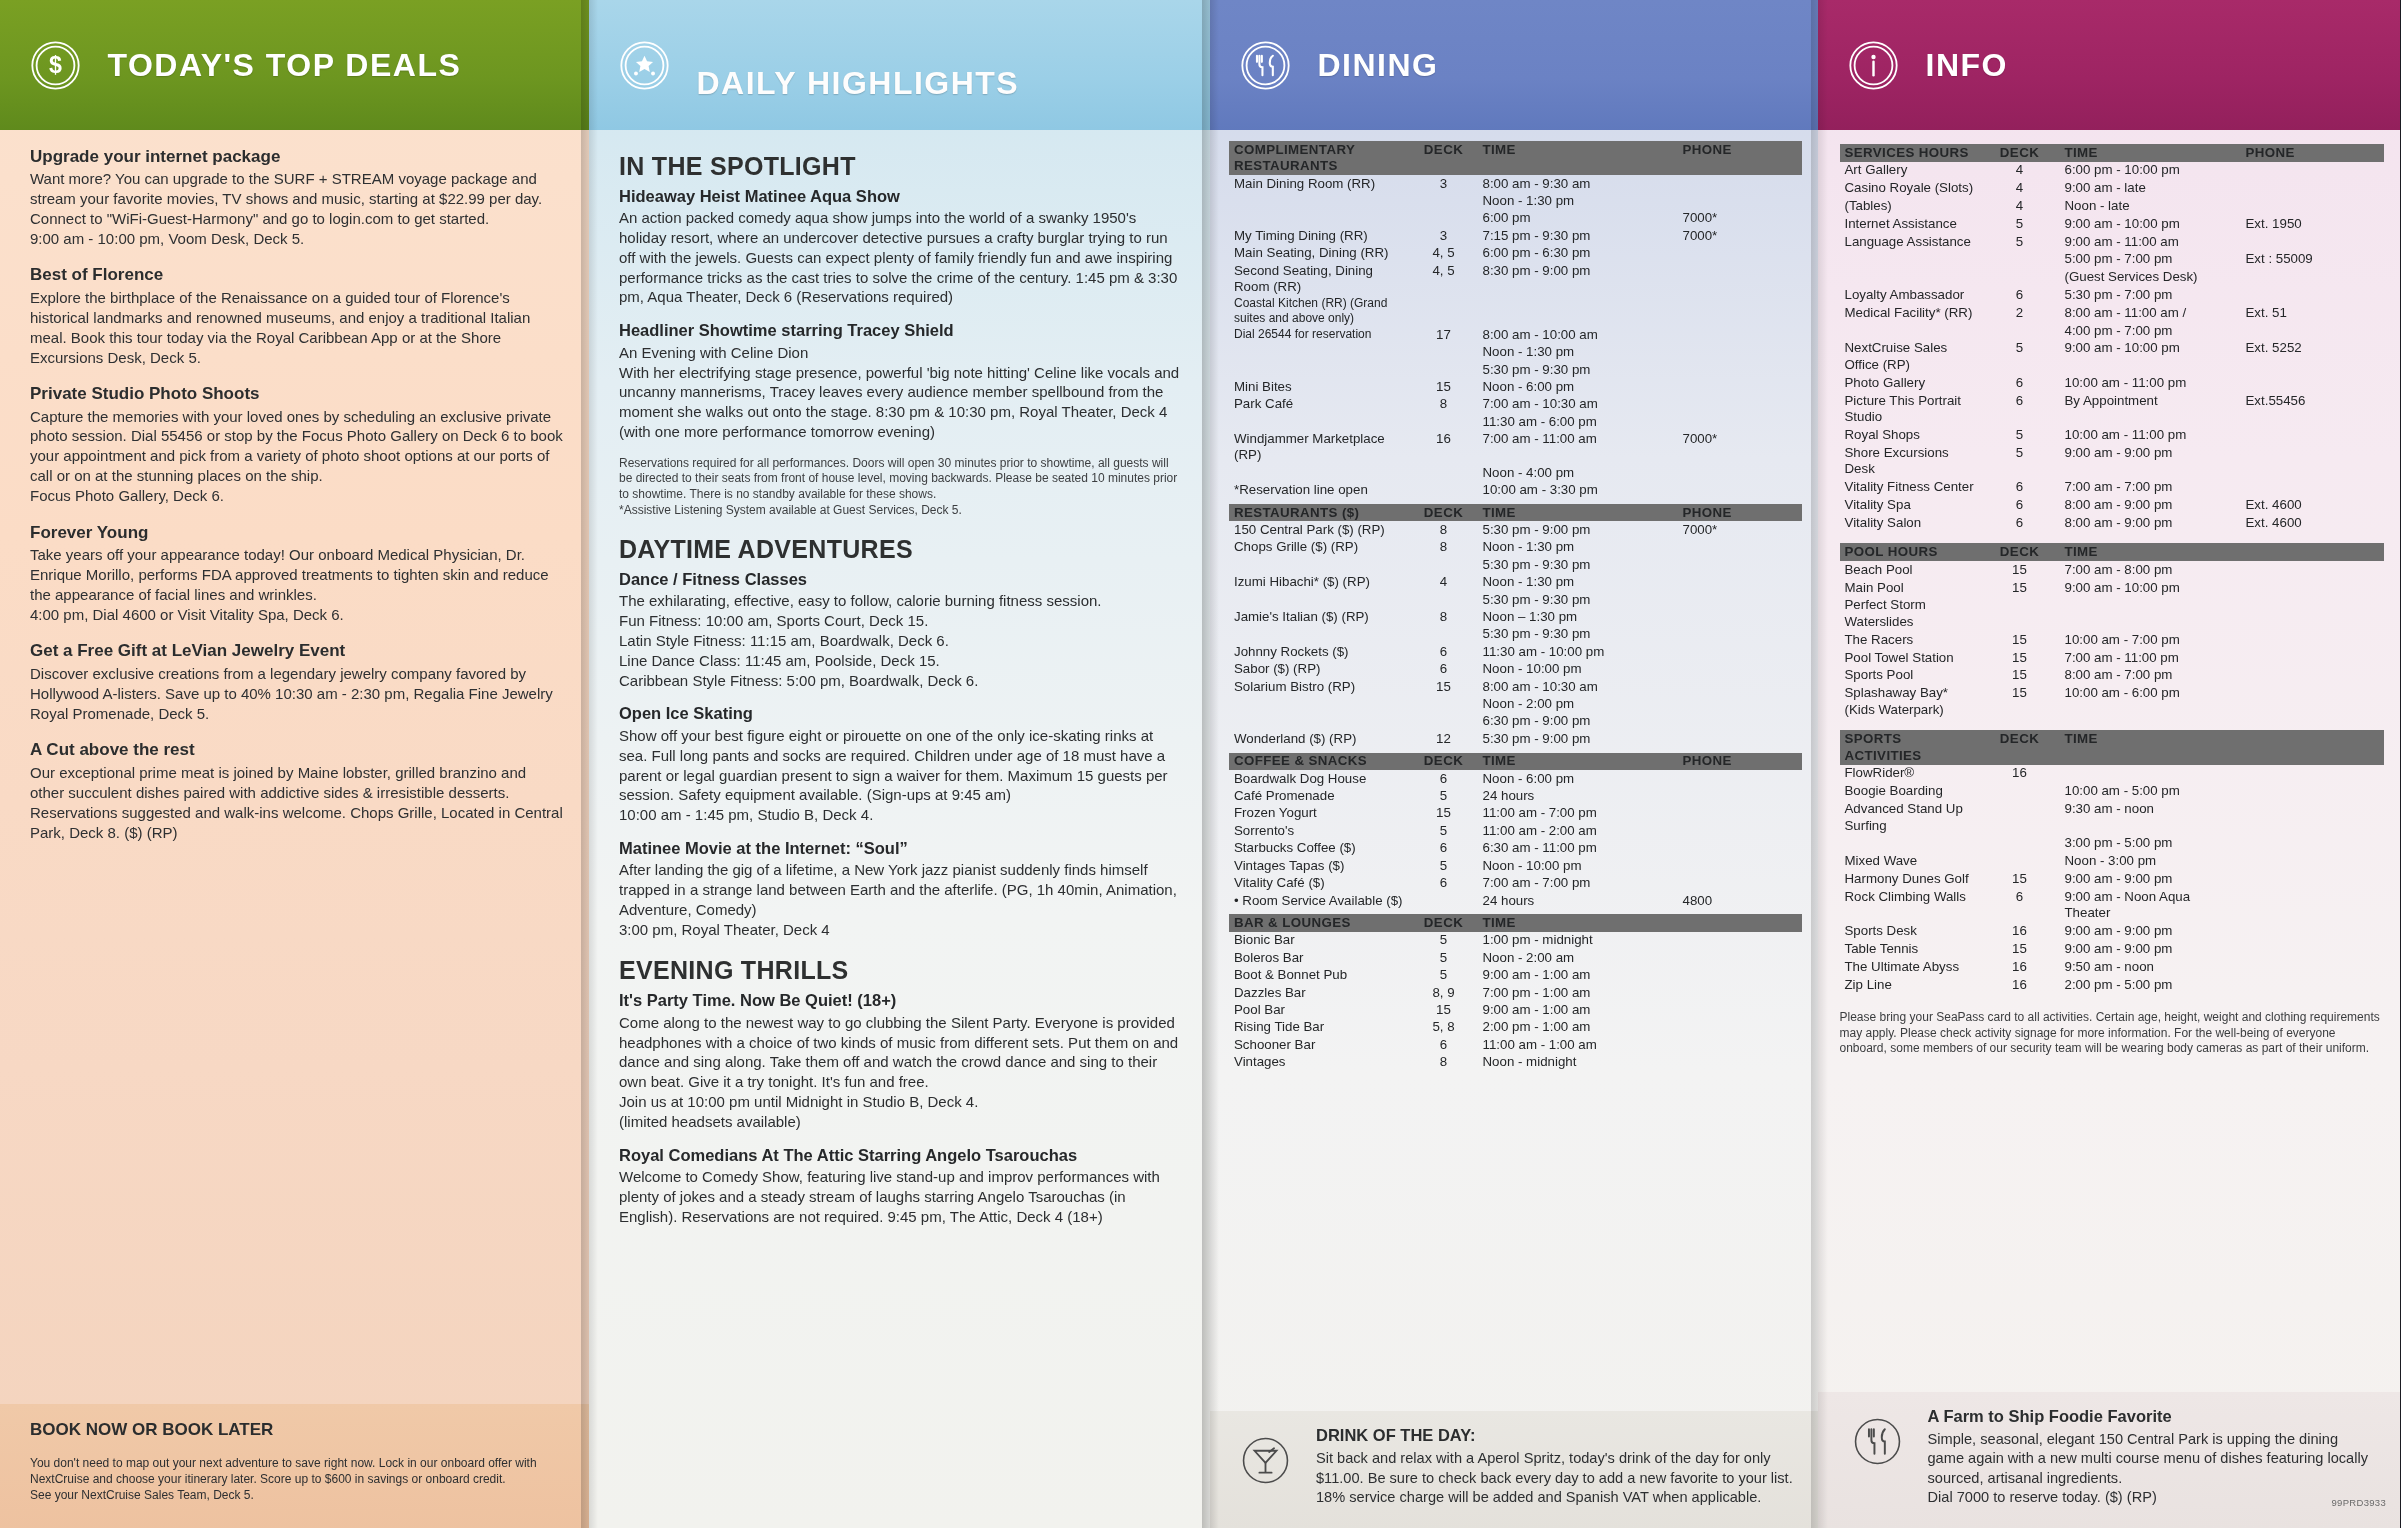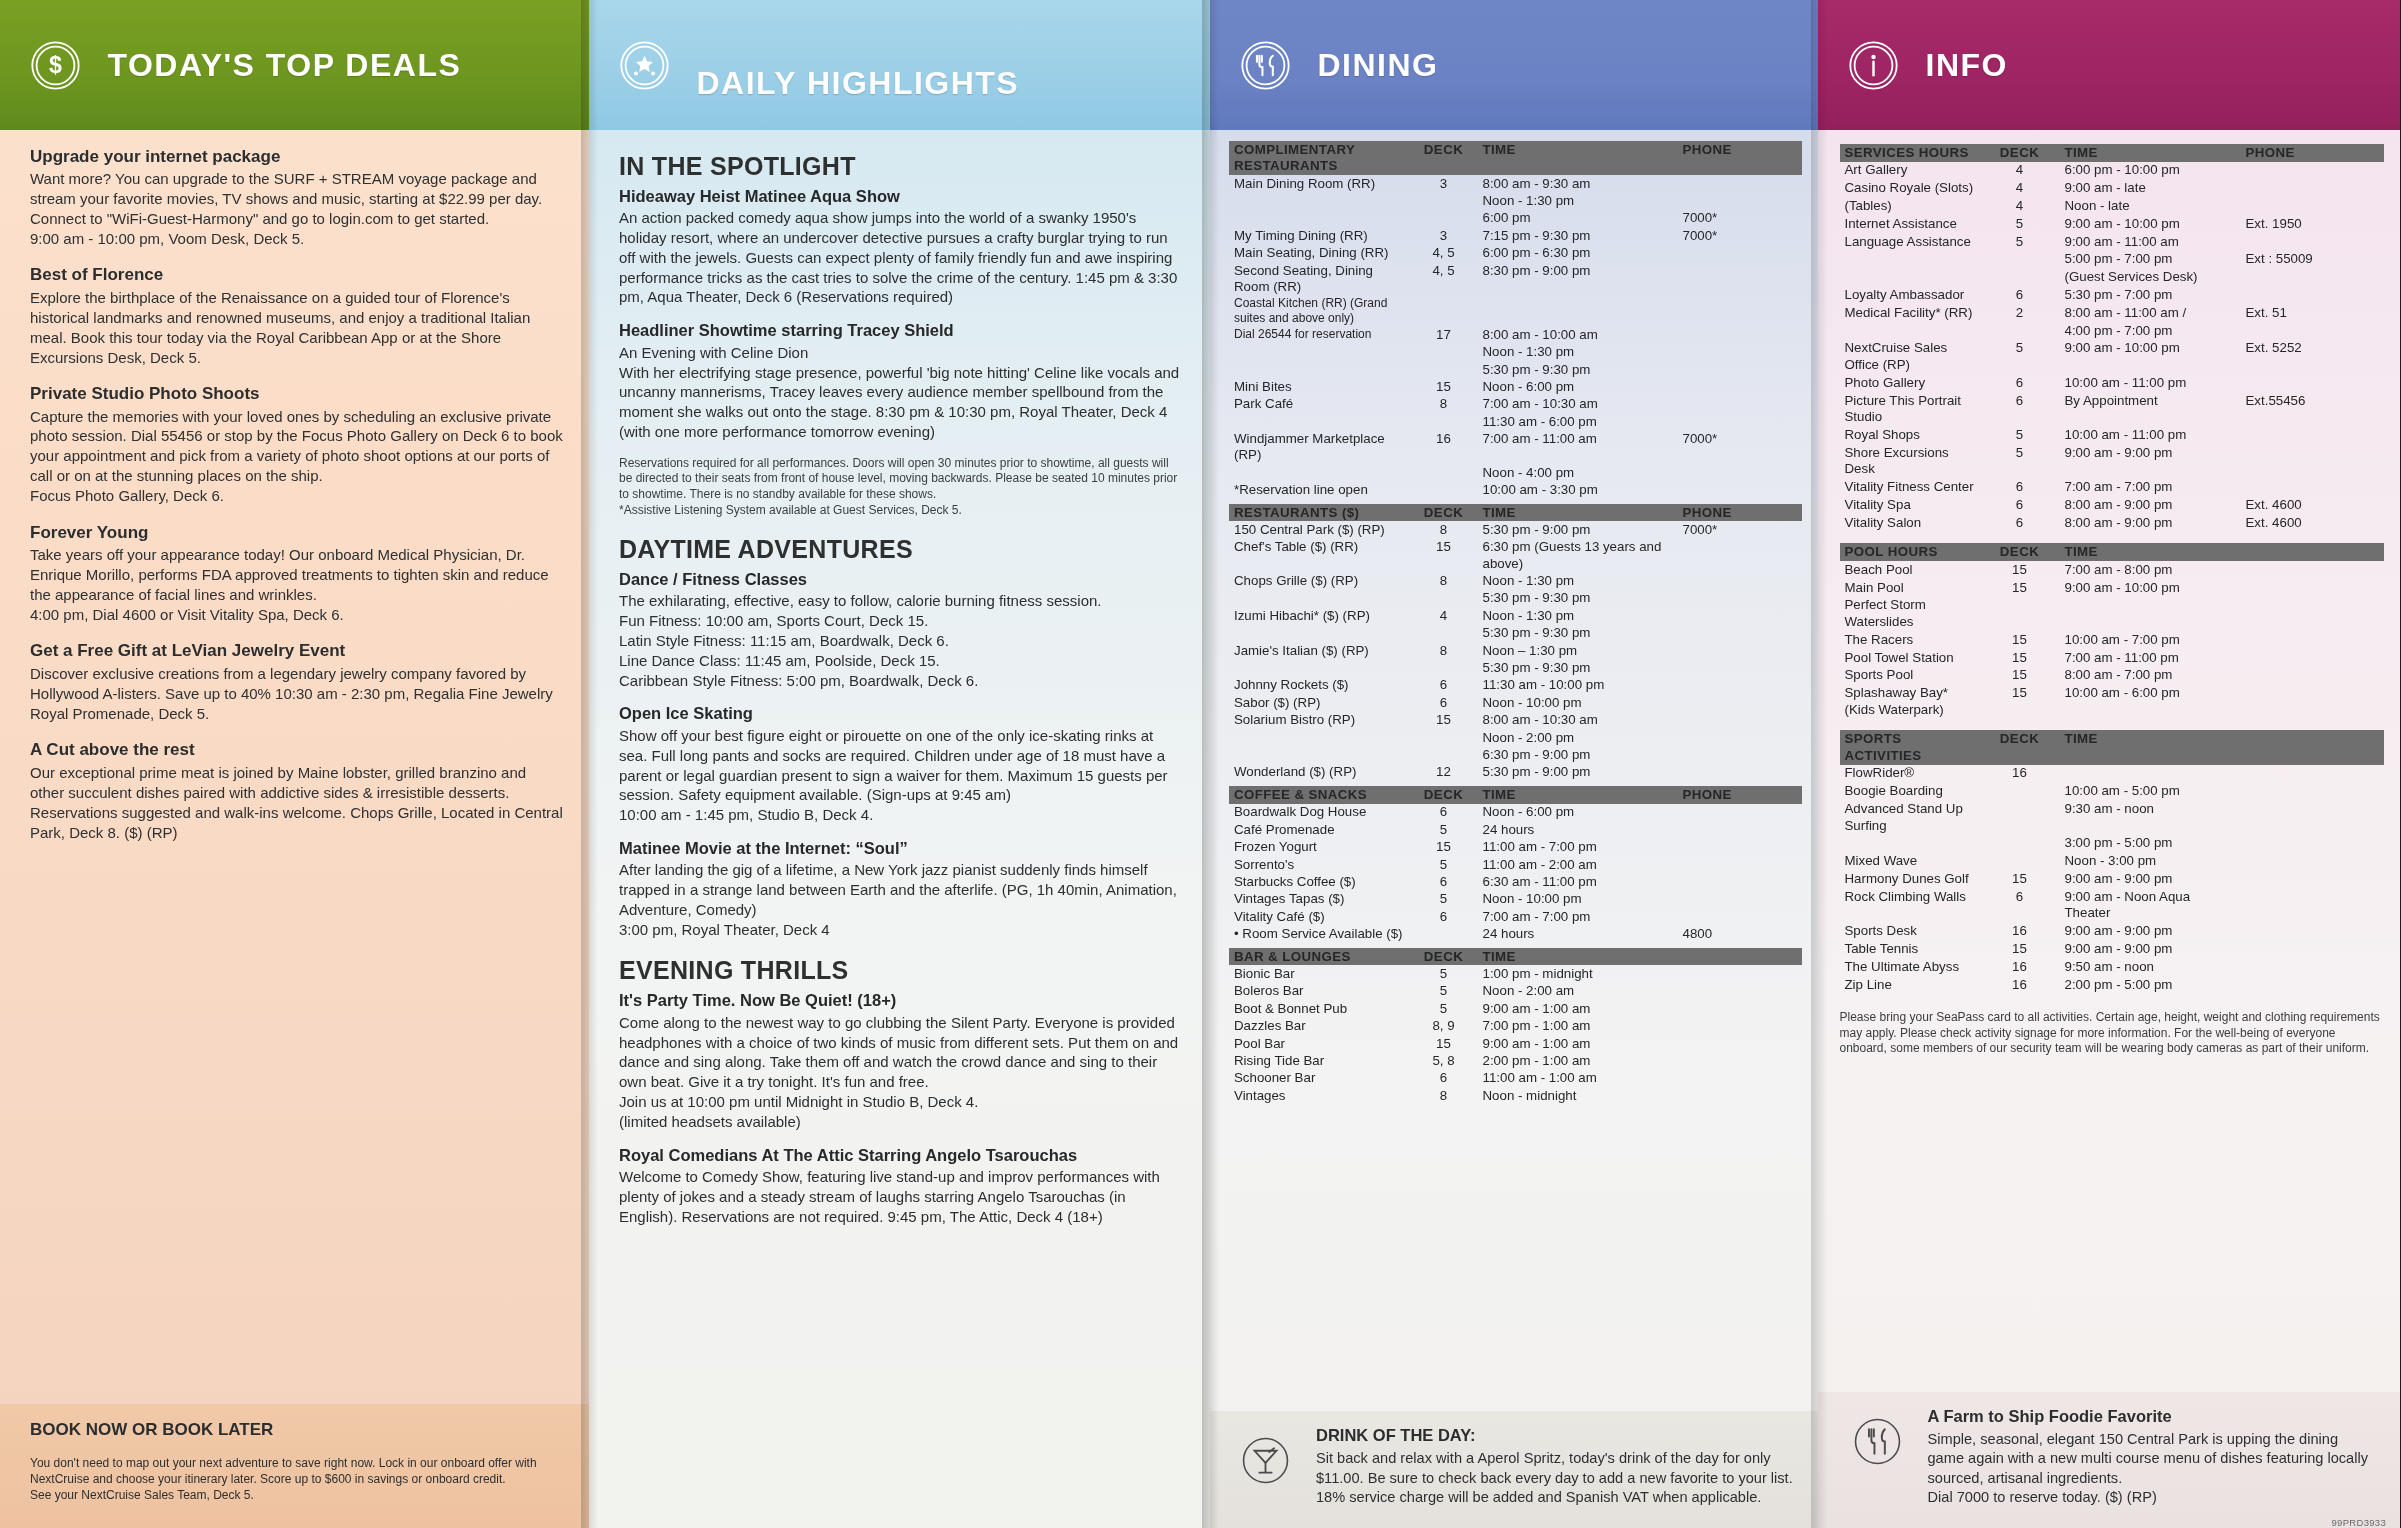--- a/index.html
+++ b/index.html
@@ -70,21 +70,21 @@
   .tbl-wrap{margin-bottom:5px;}
 
   .info-tbl td{font-size:13.3px;color:#242628;padding:0.6px 5px;vertical-align:top;line-height:1.25;}
   .info-tbl td.c2{width:70px;text-align:center;}
   .info-tbl td.c3{width:171px;}
   .info-tbl td.c4{width:133px;}
 
   .legend{font-size:13.3px;color:#242628;line-height:1.3;margin-top:3.8px;}
   .disclaimer{font-size:12px;line-height:1.3;color:#3b3d3f;margin-top:16.5px;}
 
-  .code{position:absolute;right:14px;bottom:1px;font-size:9.5px;color:#6a6a6a;letter-spacing:0.3px;}
+  .code{position:absolute;right:14px;bottom:21px;font-size:9.5px;color:#6a6a6a;letter-spacing:0.3px;}
 
   .dine-foot{position:absolute;left:0;right:0;bottom:0;padding:15px 21.5px 21.5px 21.5px;box-sizing:border-box;
              background:linear-gradient(180deg,#e9e7e2 0%,#e4e1db 100%);}
   .info-foot{position:absolute;left:0;right:0;bottom:0;padding:15px 21.5px 21.5px 25px;box-sizing:border-box;
              background:linear-gradient(180deg,#eee7e6 0%,#e9e2e0 100%);}
   .dine-foot h3,.info-foot h3{margin:0 0 3.8px 0;font-size:16.5px;font-weight:bold;color:#2b2d2e;}
   .dine-foot p,.info-foot p{margin:0;font-size:14.6px;line-height:1.33;color:#2d2f31;}
 </style>
 </head>
 <body>
@@ -348,26 +348,20 @@
             <td class="c3">TIME</td>
             <td class="c4">PHONE</td>
           </tr>
           </tbody>
               <tbody id="dine-t1">
                 <tr>
                   <td>150 Central Park ($) (RP)</td>
                   <td class="c2">8</td>
                   <td class="c3">5:30 pm - 9:00 pm</td>
                   <td class="c4">7000*</td>
-                </tr>
-                <tr>
-                  <td>Chef's Table ($) (RR)</td>
-                  <td class="c2">15</td>
-                  <td class="c3">6:30 pm (Guests 13 years and above)</td>
-                  <td class="c4"></td>
                 </tr>
                 <tr>
                   <td>Chops Grille ($) (RP)</td>
                   <td class="c2">8</td>
                   <td class="c3">Noon - 1:30 pm</td>
                   <td class="c4"></td>
                 </tr>
                 <tr>
                   <td></td>
                   <td class="c2"></td>

